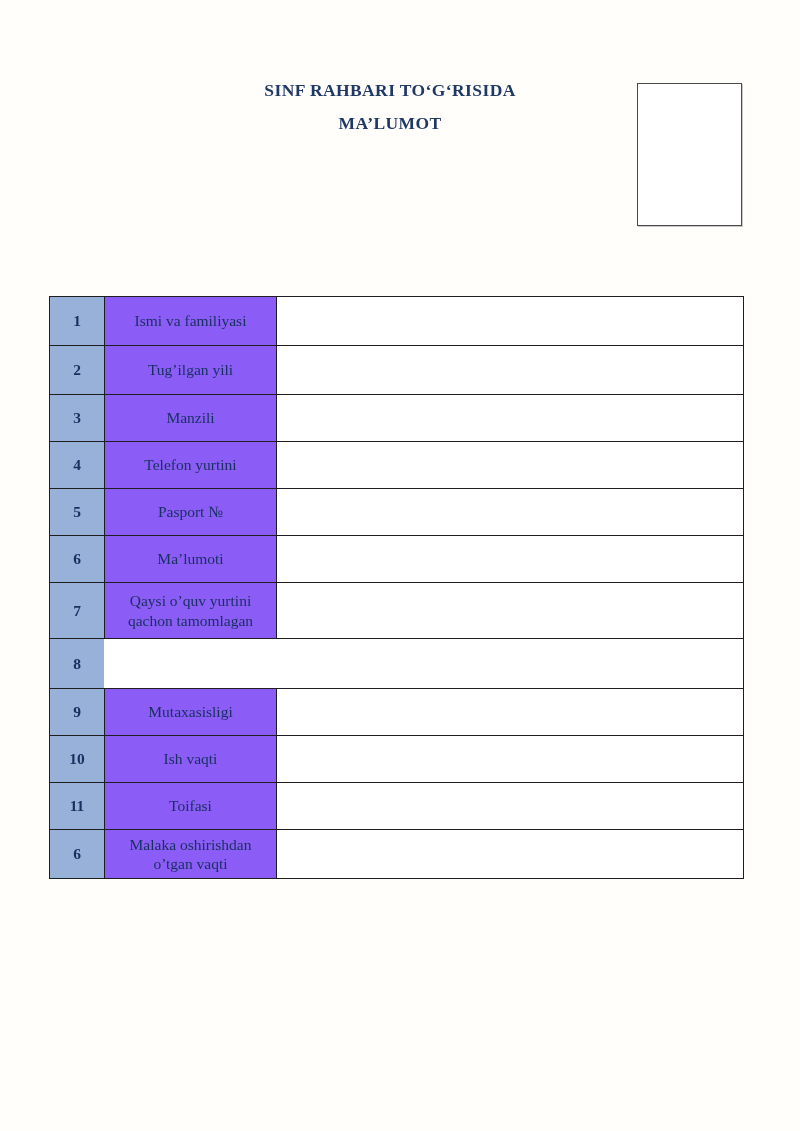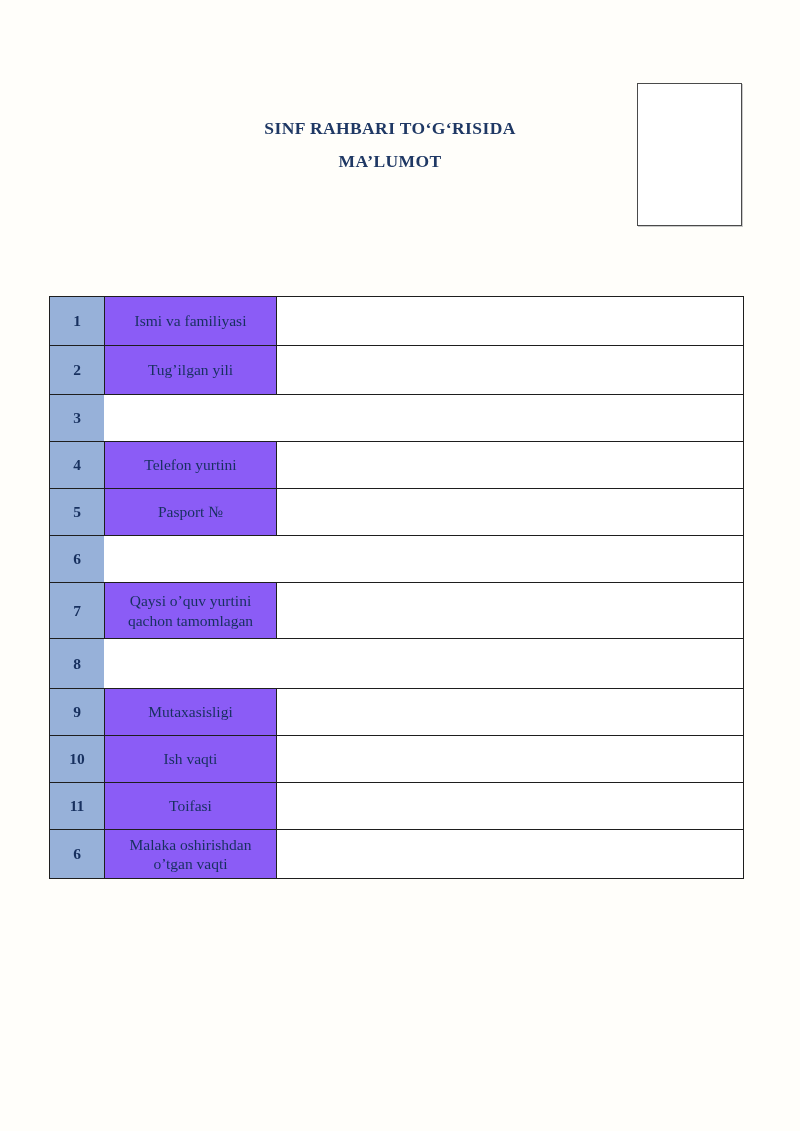--- a/index.html
+++ b/index.html
@@ -18,21 +18,20 @@
   .doc-title {
     position: absolute;
     top: 74px;
     left: 70px;
     width: 640px;
     text-align: center;
     color: #1f3864;
     font-weight: bold;
     font-size: 17.5px;
     letter-spacing: 0.4px;
-    margin-top: 38px;
   }
   .doc-title .title-line { line-height: 33px; }
 
   
   .photo-box {
     position: absolute;
     left: 637px;
     top: 83px;
     width: 103px;
     height: 141px;
@@ -104,34 +103,36 @@
         <div class="cell cell-label">Ismi va familiyasi</div>
         <div class="cell cell-value"></div>
       </div>
       <div class="row">
         <div class="cell cell-num">2</div>
         <div class="cell cell-label">Tug’ilgan yili</div>
         <div class="cell cell-value"></div>
       </div>
       <div class="row">
         <div class="cell cell-num">3</div>
+        <div class="cell cell-label">Manzili</div>
         <div class="cell cell-value"></div>
       </div>
       <div class="row">
         <div class="cell cell-num">4</div>
         <div class="cell cell-label">Telefon yurtini</div>
         <div class="cell cell-value"></div>
       </div>
       <div class="row">
         <div class="cell cell-num">5</div>
         <div class="cell cell-label">Pasport №</div>
         <div class="cell cell-value"></div>
       </div>
       <div class="row">
         <div class="cell cell-num">6</div>
+        <div class="cell cell-label">Ma’lumoti</div>
         <div class="cell cell-value"></div>
       </div>
       <div class="row">
         <div class="cell cell-num">7</div>
         <div class="cell cell-label">Qaysi o’quv yurtini qachon tamomlagan</div>
         <div class="cell cell-value"></div>
       </div>
       <div class="row">
         <div class="cell cell-num">8</div>
         <div class="cell cell-value"></div>

